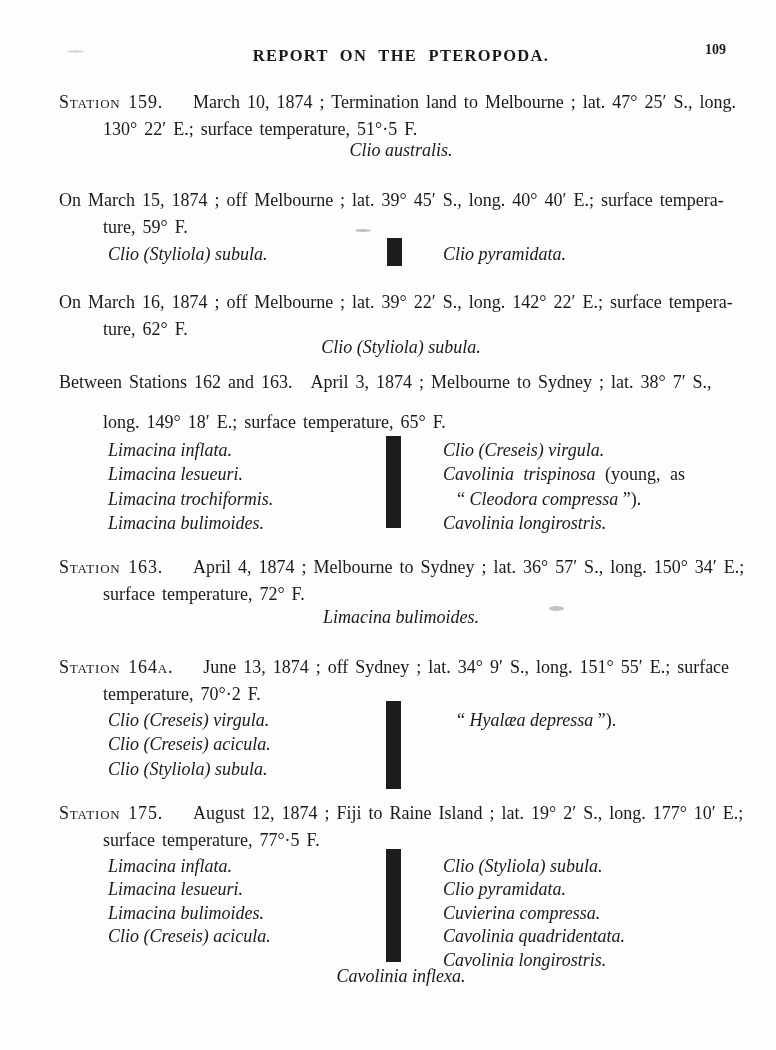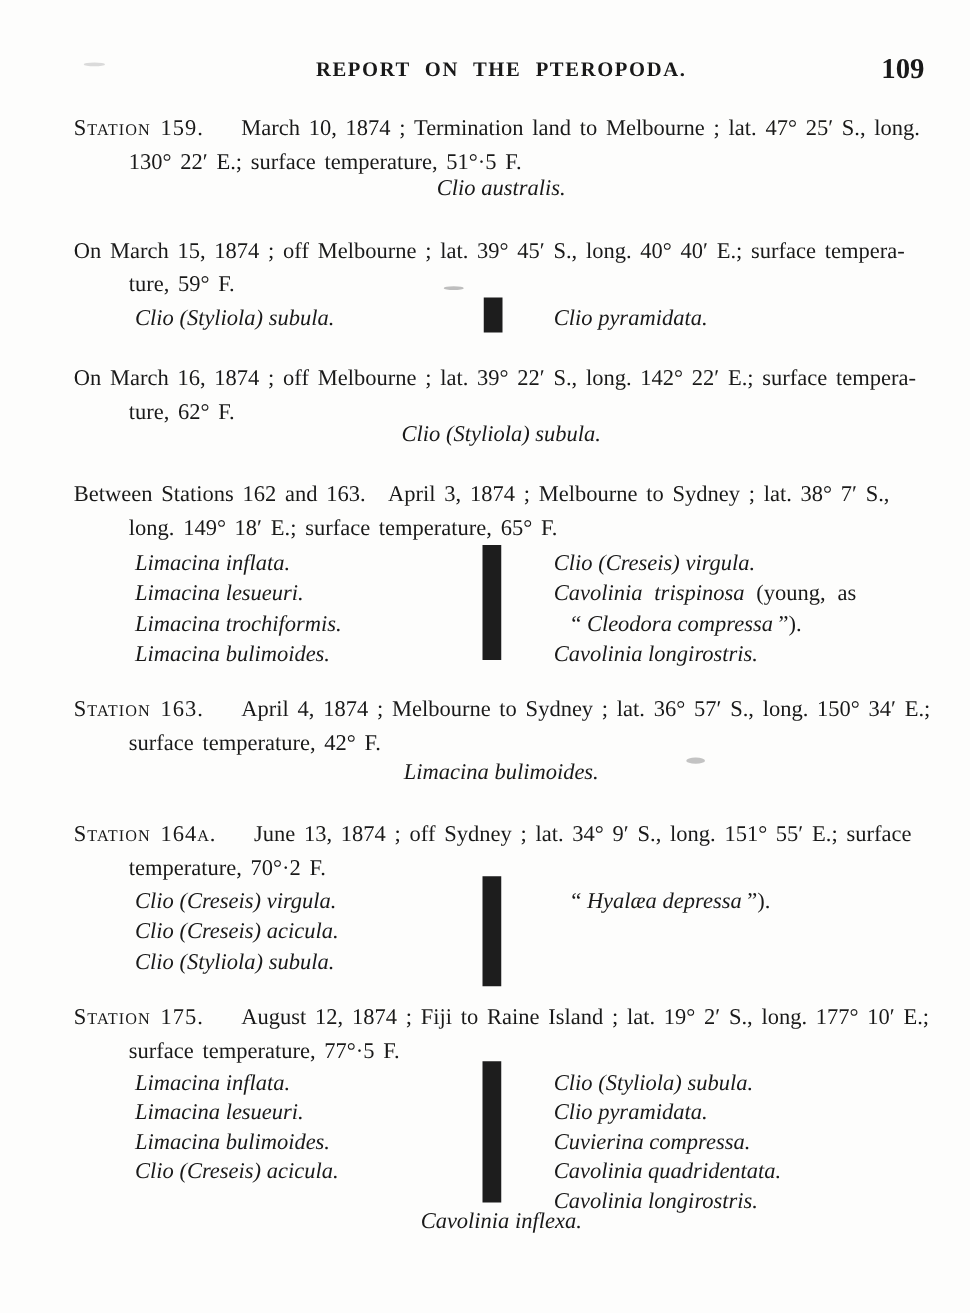--- a/index.html
+++ b/index.html
@@ -18,21 +18,21 @@
     top:46px;left:0;width:776px;
     text-align:center;
     font-size:16.5px;
     letter-spacing:1.3px;
     word-spacing:6px;
     font-weight:600;
     white-space:nowrap;
   }
   .page-num{
     top:42px;left:692px;
-    font-size:23px;
+    font-size:14px;
     font-weight:600;
   }
   .line{white-space:nowrap;line-height:20px;word-spacing:2.5px;}
   .flush{left:46px;}
   .indent{left:90px;text-align:center;}
   .sc{font-variant:small-caps;letter-spacing:0.8px;margin-right:30px;}
   .plain-label{margin-right:18px;}
   .centerline{left:0;width:776px;text-align:center;font-style:italic;white-space:nowrap;}
   .col{white-space:nowrap;}
   .col div{white-space:nowrap;}
@@ -67,42 +67,42 @@
   <div class="abs line flush" style="top:190px">On March 15, 1874 ; off Melbourne ; lat. 39° 45′ S., long. 40° 40′ E.; surface tempera-</div>
   <div class="abs line indent" style="top:217px">ture, 59° F.</div>
   <div class="abs col sp" style="top:244px;left:95px">Clio (Styliola) subula.</div>
   <div class="abs vrule" style="top:238px;left:387px;height:28px"></div>
   <div class="abs col sp" style="top:244px;left:430px">Clio pyramidata.</div>
 
   <div class="abs line flush" style="top:292px">On March 16, 1874 ; off Melbourne ; lat. 39° 22′ S., long. 142° 22′ E.; surface tempera-</div>
   <div class="abs line indent" style="top:319px">ture, 62° F.</div>
   <div class="abs centerline" style="top:337px">Clio (Styliola) subula.</div>
 
-  <div class="abs line flush" style="top:385px">
+  <div class="abs line flush" style="top:372px">
     <span class="plain-label">Between Stations 162 and 163.</span><span>April 3, 1874 ; Melbourne to Sydney ; lat. 38° 7′ S.,</span>
   </div>
   <div class="abs line indent" style="top:412px">long. 149° 18′ E.; surface temperature, 65° F.</div>
   <div class="abs col sp lh24" style="top:438px;left:95px">
     <div>Limacina inflata.</div>
     <div>Limacina lesueuri.</div>
     <div>Limacina trochiformis.</div>
     <div>Limacina bulimoides.</div>
   </div>
   <div class="abs vrule" style="top:436px;left:386px;height:92px"></div>
   <div class="abs col sp lh24" style="top:438px;left:430px">
     <div>Clio (Creseis) virgula.</div>
     <div class="wide"><span>Cavolinia trispinosa</span><span class="rm"> (young, as</span></div>
     <div class="wrapline"><span class="rm">“ </span><span>Cleodora compressa</span><span class="rm"> ”).</span></div>
     <div>Cavolinia longirostris.</div>
   </div>
 
   <div class="abs line flush" style="top:557px">
     <span class="sc">Station 163.</span><span>April 4, 1874 ; Melbourne to Sydney ; lat. 36° 57′ S., long. 150° 34′ E.;</span>
   </div>
-  <div class="abs line indent" style="top:584px">surface temperature, 42° F.</div>
+  <div class="abs line indent" style="top:584px">surface temperature, 72° F.</div>
   <div class="abs centerline" style="top:607px">Limacina bulimoides.</div>
 
   <div class="abs line flush" style="top:657px">
     <span class="sc">Station 164a.</span><span>June 13, 1874 ; off Sydney ; lat. 34° 9′ S., long. 151° 55′ E.; surface</span>
   </div>
   <div class="abs line indent" style="top:684px">temperature, 70°·2 F.</div>
   <div class="abs col sp lh24" style="top:708px;left:95px">
     <div>Clio (Creseis) virgula.</div>
     <div>Clio (Creseis) acicula.</div>
     <div>Clio (Styliola) subula.</div>

